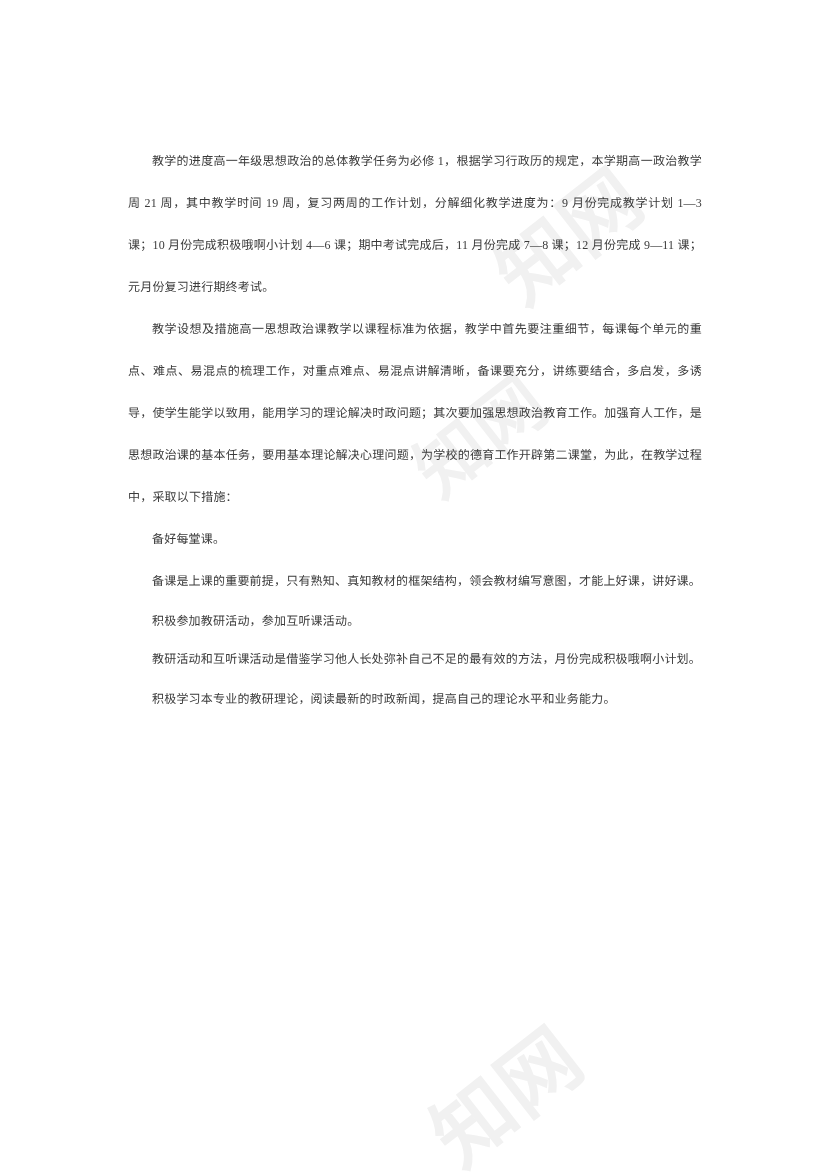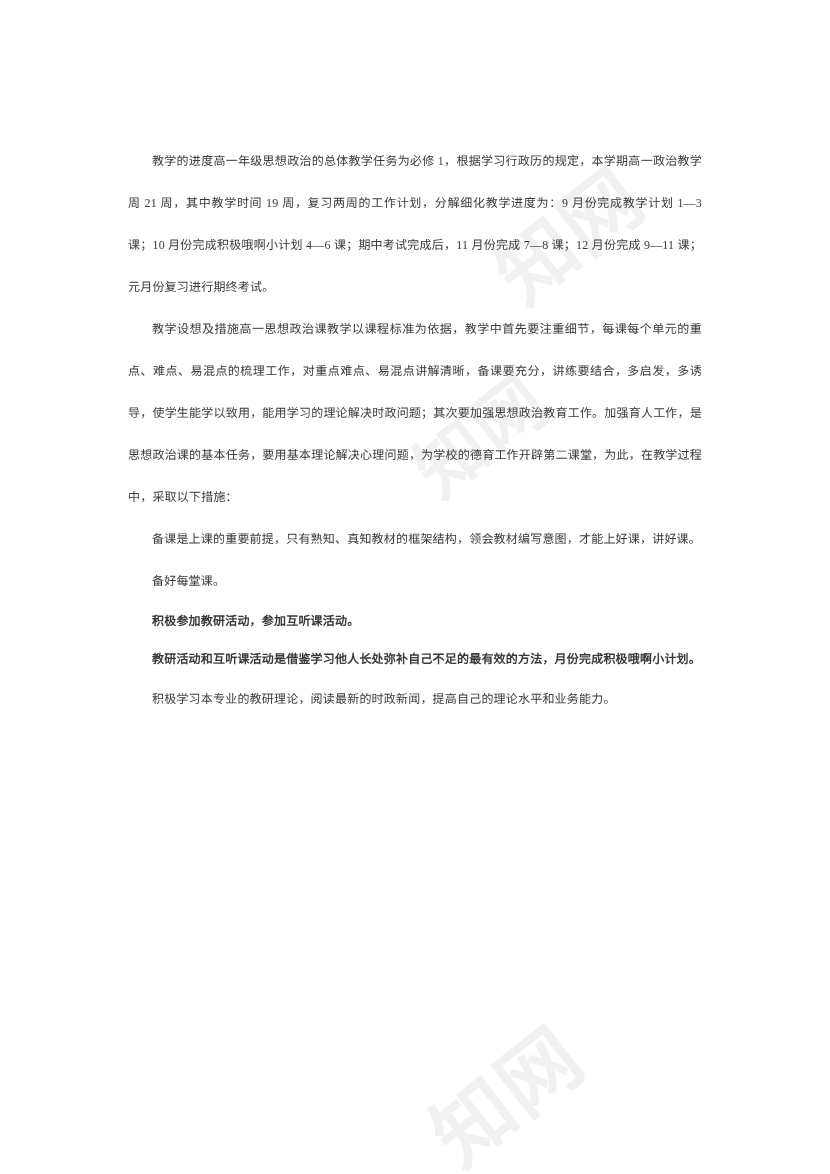--- a/index.html
+++ b/index.html
@@ -70,37 +70,36 @@
     font-size: 12px;
     line-height: 42px;
     text-align: justify;
     text-justify: inter-ideograph;
     text-indent: 2em;
     letter-spacing: 0.2px;
     font-family: "Liberation Serif", "DejaVu Serif", serif;
   }
   p.tight {
     line-height: 38px;
-    font-weight: bold;
   }
 </style>
 </head>
 <body>
 
 <div id="page">
 
   <div class="wm-layer">
     <span class="wm wm-a">知网</span>
     <span class="wm wm-b">知网</span>
     <span class="wm wm-c">知网</span>
   </div>
 
   <div id="doc">
     <p class="para">教学的进度高一年级思想政治的总体教学任务为必修 1，根据学习行政历的规定，本学期高一政治教学周 21 周，其中教学时间 19 周，复习两周的工作计划，分解细化教学进度为：9 月份完成教学计划 1—3 课；10 月份完成积极哦啊小计划 4—6 课；期中考试完成后，11 月份完成 7—8 课；12 月份完成 9—11 课；元月份复习进行期终考试。</p>
     <p class="para">教学设想及措施高一思想政治课教学以课程标准为依据，教学中首先要注重细节，每课每个单元的重点、难点、易混点的梳理工作，对重点难点、易混点讲解清晰，备课要充分，讲练要结合，多启发，多诱导，使学生能学以致用，能用学习的理论解决时政问题；其次要加强思想政治教育工作。加强育人工作，是思想政治课的基本任务，要用基本理论解决心理问题，为学校的德育工作开辟第二课堂，为此，在教学过程中，采取以下措施：</p>
+    <p class="para">备好每堂课。</p>
     <p class="para">备课是上课的重要前提，只有熟知、真知教材的框架结构，领会教材编写意图，才能上好课，讲好课。</p>
-    <p class="para">备好每堂课。</p>
     <p class="para tight">积极参加教研活动，参加互听课活动。</p>
     <p class="para tight">教研活动和互听课活动是借鉴学习他人长处弥补自己不足的最有效的方法，月份完成积极哦啊小计划。</p>
     <p class="para">积极学习本专业的教研理论，阅读最新的时政新闻，提高自己的理论水平和业务能力。</p>
   </div>
 
 </div>
 
 </body></html>

